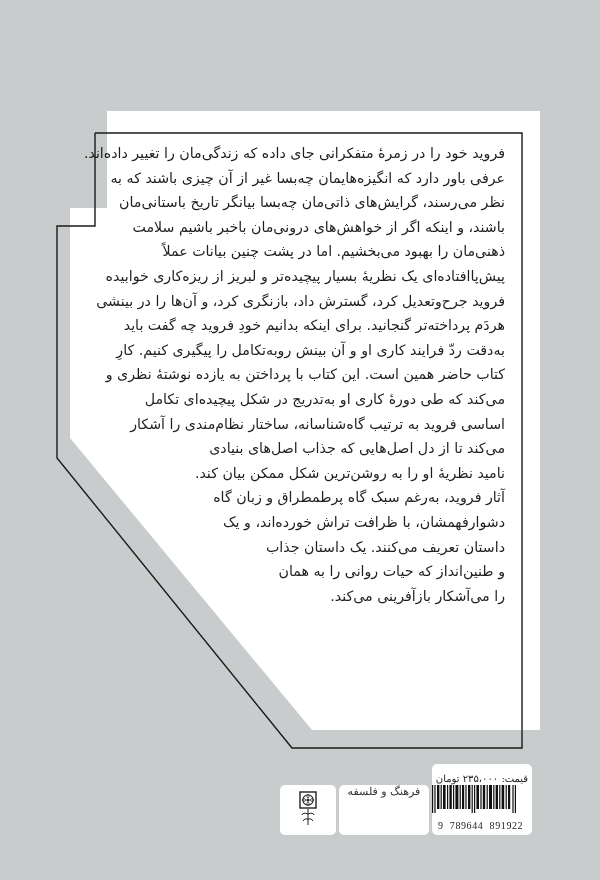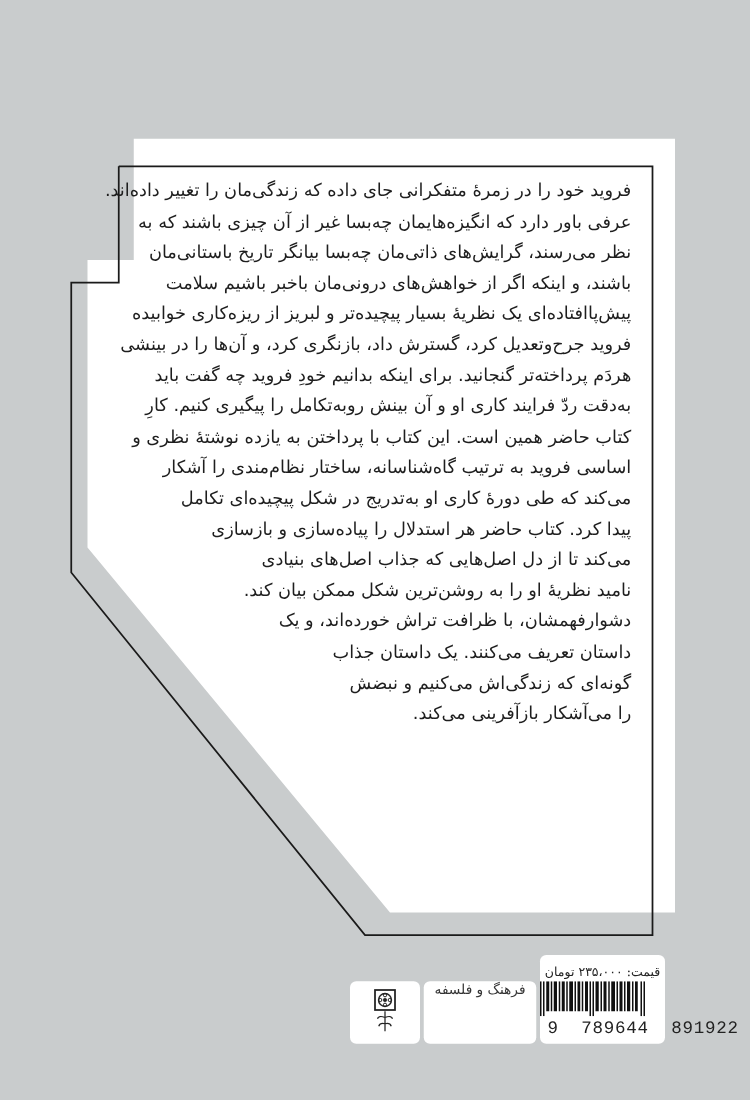--- a/index.html
+++ b/index.html
@@ -39,22 +39,22 @@
   .barcode-box {
     position: absolute;
     left: 432px; top: 752px;
     width: 100px; height: 50px;
     background: #ffffff;
     border-radius: 0 5px 5px 5px;
   }
   .barcode-bars { position: absolute; left: 8px; top: 7px; width: 84px; height: 28px; }
   .barcode-num {
     position: absolute; left: 6px; bottom: 4px; width: 88px;
-    font-family: Liberation Mono, monospace;
-    font-size: 14px; color: #222; letter-spacing: 0.6px;
+    font-family: Liberation Serif, serif;
+    font-size: 10px; color: #222; letter-spacing: 0.6px;
     white-space: pre;
   }
   .series-box {
     position: absolute;
     left: 339px; top: 752px;
     width: 90px; height: 50px;
     background: #ffffff;
     border-radius: 5px;
     display: flex; justify-content: center;
     direction: rtl;
@@ -85,33 +85,34 @@
     <polygon points="107,78 540,78 540,697 312,697 70,405 70,175 107,175" fill="#ffffff"></polygon>
 
     <polyline points="95,100 522,100 522,715 292,715 57,425 57,193 95,193 95,100" fill="none" stroke="#1a1a1a" stroke-width="1.4"></polyline>
   </svg>
 
   <div class="blurb">
     <span class="line">فروید خود را در زمرهٔ متفکرانی جای داده که زندگی‌مان را تغییر داده‌اند.</span>
     <span class="line">عرفی باور دارد که انگیزه‌هایمان چه‌بسا غیر از آن چیزی باشند که به</span>
     <span class="line">نظر می‌رسند، گرایش‌های ذاتی‌مان چه‌بسا بیانگر تاریخ باستانی‌مان</span>
     <span class="line">باشند، و اینکه اگر از خواهش‌های درونی‌مان باخبر باشیم سلامت</span>
+    <span class="line">ذهنی‌مان را بهبود می‌بخشیم. اما در پشت چنین بیانات عملاً</span>
     <span class="line">پیش‌پاافتاده‌ای یک نظریهٔ بسیار پیچیده‌تر و لبریز از ریزه‌کاری خوابیده</span>
     <span class="line">فروید جرح‌وتعدیل کرد، گسترش داد، بازنگری کرد، و آن‌ها را در بینشی</span>
     <span class="line">هردَم پرداخته‌تر گنجانید. برای اینکه بدانیم خودِ فروید چه گفت باید</span>
     <span class="line">به‌دقت ردّ فرایند کاری او و آن بینش روبه‌تکامل را پیگیری کنیم. کارِ</span>
     <span class="line">کتاب حاضر همین است. این کتاب با پرداختن به یازده نوشتهٔ نظری و</span>
+    <span class="line">می‌کند که طی دورهٔ کاری او به‌تدریج در شکل پیچیده‌ای تکامل</span>
     <span class="line">اساسی فروید به ترتیب گاه‌شناسانه، ساختار نظام‌مندی را آشکار</span>
-    <span class="line">می‌کند که طی دورهٔ کاری او به‌تدریج در شکل پیچیده‌ای تکامل</span>
-    <span class="line">پیدا کرد. کتاب حاضر هر استدلال را پیاده‌سازی و بازسازی</span>
     <span class="line">می‌کند تا از دل اصل‌هایی که جذاب اصل‌های بنیادی</span>
     <span class="line">نامید نظریهٔ او را به روشن‌ترین شکل ممکن بیان کند.</span>
+    <span class="line">آثار فروید، به‌رغم سبک گاه پرطمطراق و زبان گاه</span>
     <span class="line">دشوارفهمشان، با ظرافت تراش خورده‌اند، و یک</span>
     <span class="line">داستان تعریف می‌کنند. یک داستان جذاب</span>
-    <span class="line">گونه‌ای که زندگی‌اش می‌کنیم و نبضش</span>
+    <span class="line">و طنین‌انداز که حیات روانی را به همان</span>
     <span class="line">را می‌آشکار بازآفرینی می‌کند.</span>
   </div>
 
   <div class="price-tag">
     <span>قیمت: ۲۳۵،۰۰۰ تومان</span>
   </div>
 
   <div class="barcode-box">
     <svg class="barcode-bars" width="84" height="28" viewBox="0 0 84 28">
       <g fill="#111">

